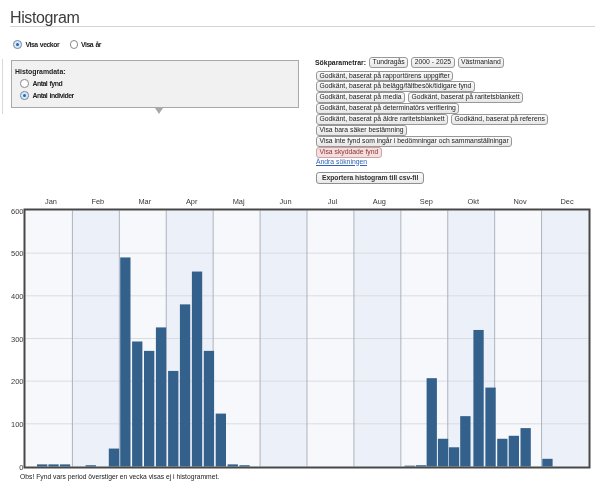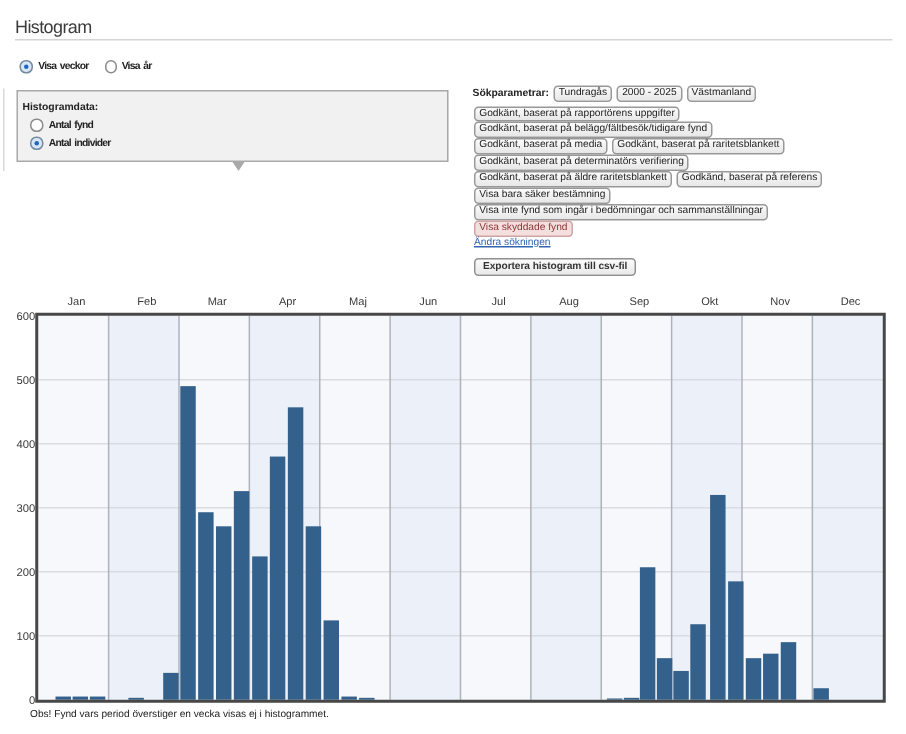--- a/index.html
+++ b/index.html
@@ -1,18 +1,18 @@
 <!DOCTYPE html>
 <html><head>
 <meta charset="utf-8">
 <style>
 html,body{margin:0;padding:0;background:#fff;}
 body{width:604px;height:489px;position:relative;font-family:"Liberation Sans",sans-serif;overflow:hidden;}
 .abs{position:absolute;}
-h1{position:absolute;left:10px;top:9.5px;margin:0;font-size:12px;font-weight:400;color:#3c3c3c;letter-spacing:-0.4px;line-height:16px;}
+h1{position:absolute;left:10px;top:9.5px;margin:0;font-size:16px;font-weight:400;color:#3c3c3c;letter-spacing:-0.4px;line-height:16px;}
 #rule{position:absolute;left:10px;top:26px;width:585px;height:1px;background:#d4d4d4;}
 .rlabel{font-size:6.9px;font-weight:700;color:#222;letter-spacing:-0.5px;word-spacing:0.9px;}
 .radio{display:inline-block;width:6.5px;height:6.5px;border:1px solid #8a8a8a;border-radius:50%;background:#fff;flex:0 0 auto;}
 .radio.on{border:1px solid #74889f;background:#d7e7f6;position:relative;}
 .radio.on i{position:absolute;left:1.5px;top:1.5px;width:3.6px;height:3.6px;border-radius:50%;background:#2166c0;display:block;}
 #hbox{position:absolute;left:11px;top:60px;width:286px;height:46px;background:#f1f1f1;border:1px solid #a9a9a9;}
 #hbox .title{position:absolute;left:3px;top:7px;font-size:6.9px;font-weight:700;color:#222;letter-spacing:0px;}
 #tri{position:absolute;left:154.5px;top:108px;width:0;height:0;border-left:4.8px solid transparent;border-right:4.8px solid transparent;border-top:6.8px solid #a9a9a9;}
 .tag{display:inline-block;font-size:6.8px;line-height:6.9px;padding:1px 2.5px;border:1px solid #989898;border-radius:3px;background:linear-gradient(#fbfbfb,#e7e7e7);color:#222;white-space:nowrap;letter-spacing:0px;}
 .tag.red{background:#f5dede;border-color:#cfa4a4;color:#8f3535;}

